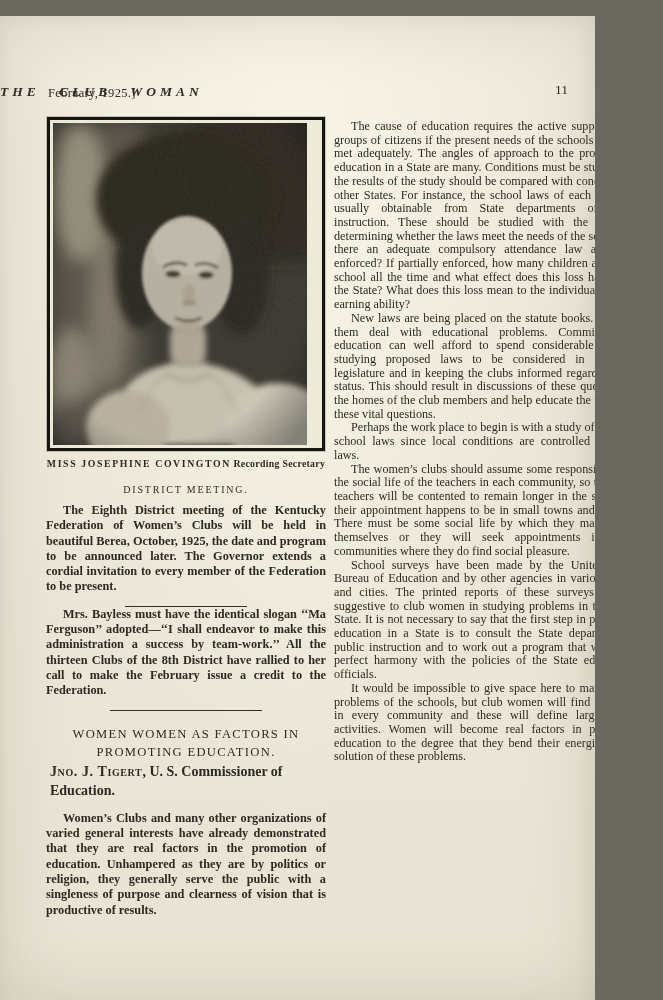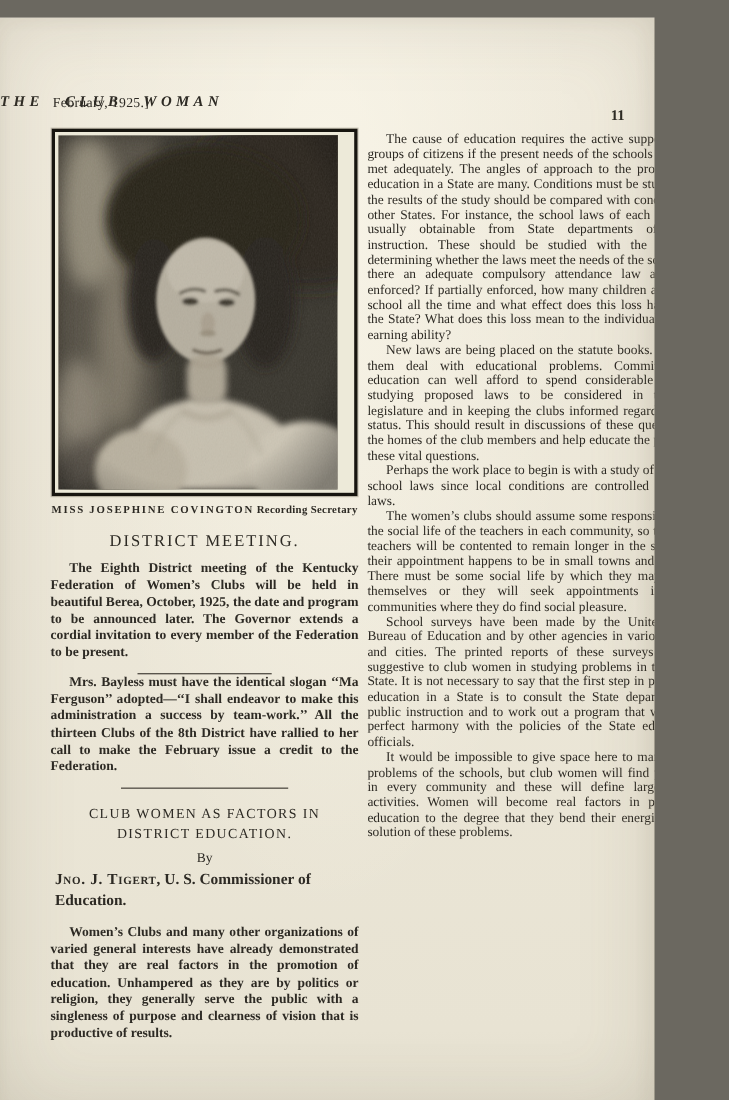--- a/index.html
+++ b/index.html
@@ -19,21 +19,21 @@
   .bottom-edge {
     position:absolute; left:0; right:0; bottom:0; height:7px;
     background:linear-gradient(90deg,#aaa79a 0%, #c8c5b6 18%, #cfccbd 55%, #c5c2b2 100%);
     opacity:.75;
   }
 
   
   .hdr-date { position:absolute; left:48px; top:70px; font-size:12.5px; letter-spacing:.3px; }
   .hdr-title { position:absolute; left:0; top:68px; width:100%; 
     font-style:italic; font-weight:700; font-size:13.5px; letter-spacing:4px; word-spacing:12px; }
-  .hdr-page { position:absolute; right:27px; top:81px; font-size:13.5px; font-weight:700; }
+  .hdr-page { position:absolute; right:27px; top:66px; font-size:13.5px; font-weight:400; }
 
   
   .col-left  { position:absolute; left:46px;  top:101px; width:280px; }
   .col-right { position:absolute; left:334px; top:104px; width:306px; }
 
   p.body { margin:0; text-align:justify; text-indent:17px; }
   .col-right p.body { font-size:12.2px; line-height:13.7px; }
   .col-left  p.body { font-size:12.3px; line-height:15.3px;font-weight:bold; }
 
   
@@ -41,21 +41,21 @@
     width:266px; margin:0 auto; border:3px solid #17150f; background:#edead9; padding:3px;
     box-shadow:0 0 0 1px rgba(70,60,40,.25);
   }
   .photo-frame svg { display:block; }
 
   .caption { margin-top:7px; text-align:center; font-size:9.8px; font-weight:700; }
   .caption .cap-name { letter-spacing:1.6px;text-align:right; }
   .caption .cap-role { letter-spacing:.3px; }
 
   h2.sec {
-    margin:15px 0 8px 0; text-align:center; font-size:15px; font-weight:400;
+    margin:15px 0 8px 0; text-align:center; font-size:10px; font-weight:400;
     letter-spacing:1.8px;
   }
   .divider { width:122px; border:0; border-top:1.6px solid #35312a; margin:11px auto 0 auto; }
   .divider.wide { width:152px; }
 
   h2.article {
     margin:14px 6px 2px 6px; text-align:center; font-size:12.6px; font-weight:400;
     letter-spacing:1.3px; line-height:1.45;
   }
   .byline-by { text-align:center; font-size:12.3px; margin:6px 0 4px 0; }
@@ -151,22 +151,21 @@
 
     <h2 class="sec">DISTRICT MEETING.</h2>
     <p class="body">The Eighth District meeting of the Kentucky Federation of Women’s Clubs will be held in beautiful Berea, October, 1925, the date and program to be announced later. The Governor extends a cordial invitation to every member of the Federation to be present.</p>
 
     <hr class="divider">
 
     <p class="body">Mrs. Bayless must have the identical slogan ‘‘Ma Ferguson’’ adopted—‘‘I shall endeavor to make this administration a success by team-work.’’ All the thirteen Clubs of the 8th District have rallied to her call to make the February issue a credit to the Federation.</p>
 
     <hr class="divider wide">
 
-    <h2 class="article">CLUB WOMEN AS FACTORS IN DISTRICT EDUCATION.</h2>
-    <div class="byline-by">By</div>
+    <h2 class="article">WOMEN WOMEN AS FACTORS IN PROMOTING EDUCATION.</h2>
     <div class="byline">
       <span class="sc">Jno. J. Tigert</span><span>, U. S. Commissioner of Education.</span>
     </div>
     <p class="body">Women’s Clubs and many other organizations of varied general interests have already demonstrated that they are real factors in the promotion of education. Unhampered as they are by politics or religion, they generally serve the public with a singleness of purpose and clearness of vision that is productive of results.</p>
 
   </div>
 
   <div class="col-right">
     <p class="body">The cause of education requires the active support of all groups of citizens if the present needs of the schools are to be met adequately.  The angles of approach to the problems of education in a State are many.  Conditions must be studied and the results of the study should be compared with conditions in other States.  For instance, the school laws of each State are usually obtainable from State departments of public instruction. These should be studied with the view of determining whether the laws meet the needs of the schools.  Is there an adequate compulsory attendance law and is it enforced?  If partially enforced, how many children are out of school all the time and what effect does this loss have upon the State?  What does this loss mean to the individual child in earning ability?</p>
     <p class="body">New laws are being placed on the statute books.  Many of them deal with educational problems.  Committees on education can well afford to spend considerable time in studying proposed laws to be considered in the next legislature and in keeping the clubs informed regarding their status.  This should result in discussions of these questions in the homes of the club members and help educate the public on these vital questions.</p>

